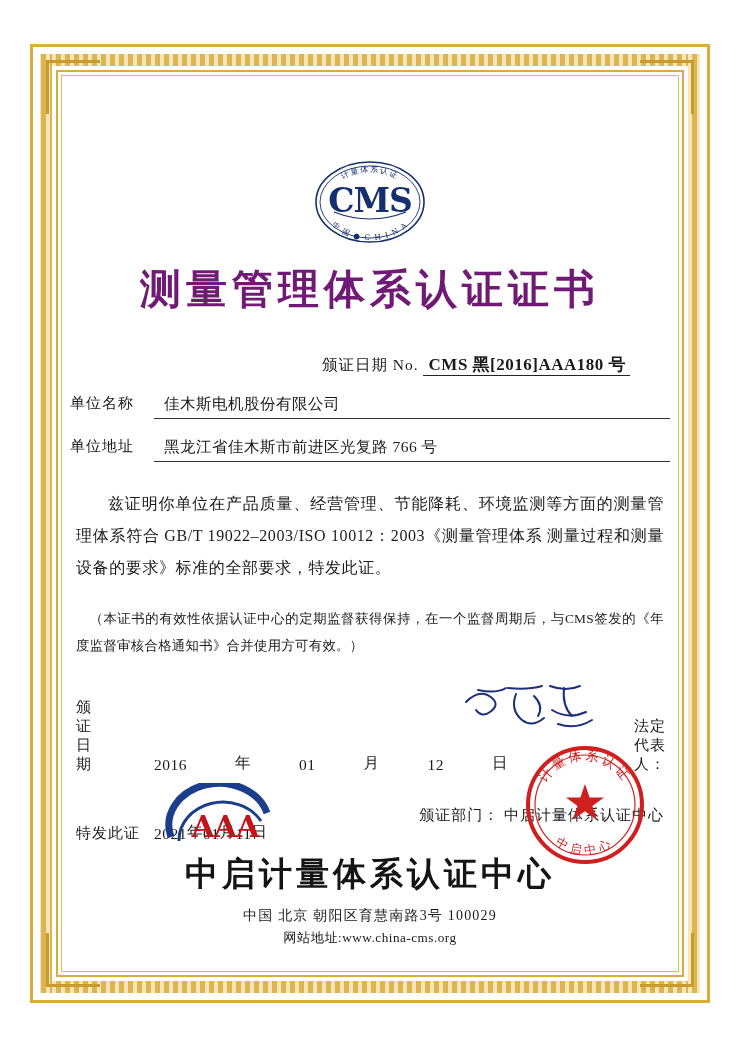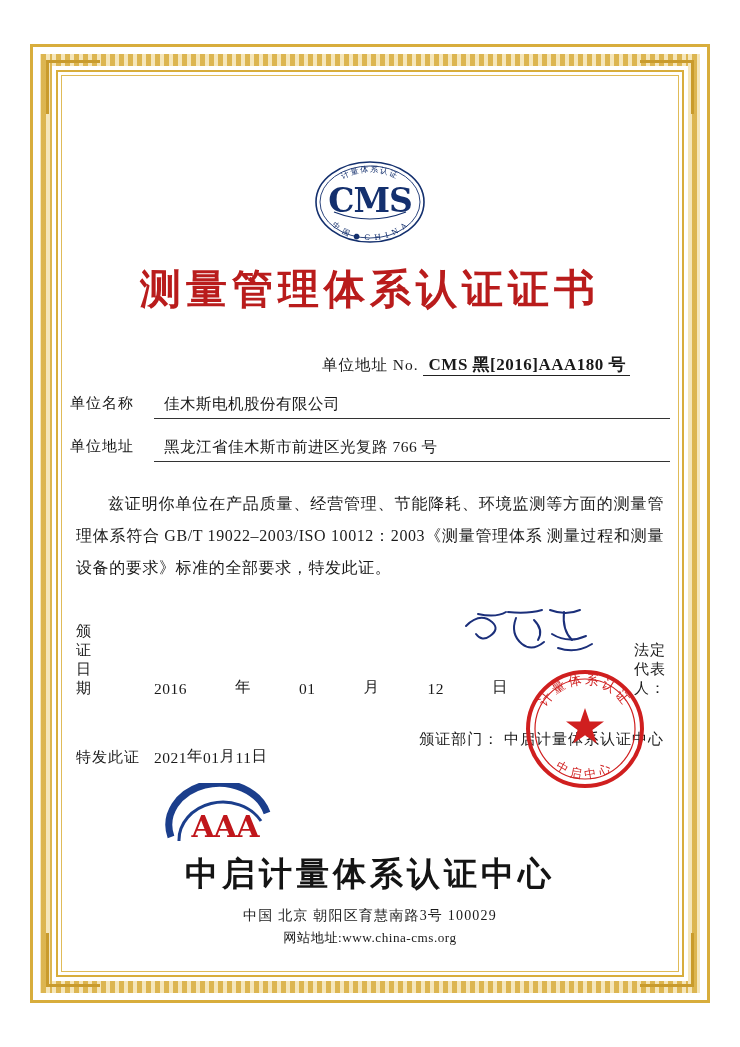--- a/index.html
+++ b/index.html
@@ -112,21 +112,21 @@
     height: 92px;
     position: relative;
   }
 
   
   .cert-title {
     text-align: center;
     font-size: 41px;
     letter-spacing: 5px;
     font-weight: bold;
-    color: #b91c1c;
+    color: #701a75;
     margin-top: 14px;
     font-family: "DejaVu Serif", "Liberation Serif", serif;
   }
 
   
   .certno-row {
     margin-top: 36px;
     text-align: right;
     padding-right: 40px;
     font-size: 15.5px;
@@ -301,34 +301,35 @@
           </text>
           <text x="66" y="56" text-anchor="middle" font-size="33" font-weight="bold" fill="#14306e" font-family="'DejaVu Serif',serif" letter-spacing="-1">CMS</text>
           <path d="M 30 56 q 36 14 72 0" fill="none" stroke="#14306e" stroke-width="1.2"></path>
         </svg>
       </div>
     </div>
 
     <div class="cert-title">测量管理体系认证证书</div>
 
     <div class="certno-row">
-      <span class="certno-label">单位地址 No.</span>
+      <span class="certno-label">颁证日期 No.</span>
       <span class="certno-value">CMS 黑[2016]AAA180 号</span>
     </div>
 
     <div class="field-row">
       <span class="field-label">单位名称</span>
       <span class="field-value">佳木斯电机股份有限公司</span>
     </div>
     <div class="field-row">
       <span class="field-label">单位地址</span>
       <span class="field-value">黑龙江省佳木斯市前进区光复路 766 号</span>
     </div>
 
     <div class="body-para">兹证明你单位在产品质量、经营管理、节能降耗、环境监测等方面的测量管理体系符合 GB/T 19022–2003/ISO 10012：2003《测量管理体系   测量过程和测量设备的要求》标准的全部要求，特发此证。</div>
+    <div class="note-para">（本证书的有效性依据认证中心的定期监督获得保持，在一个监督周期后，与CMS签发的《年度监督审核合格通知书》合并使用方可有效。）</div>
 
     <div class="sig-block">
 
       <div class="issue-row">
         <span class="issue-label">颁证日期</span>
         <span class="date-text">2016</span>
         <span class="date-text">年</span>
         <span class="date-text">01</span>
         <span class="date-text">月</span>
         <span class="date-text">12</span>

